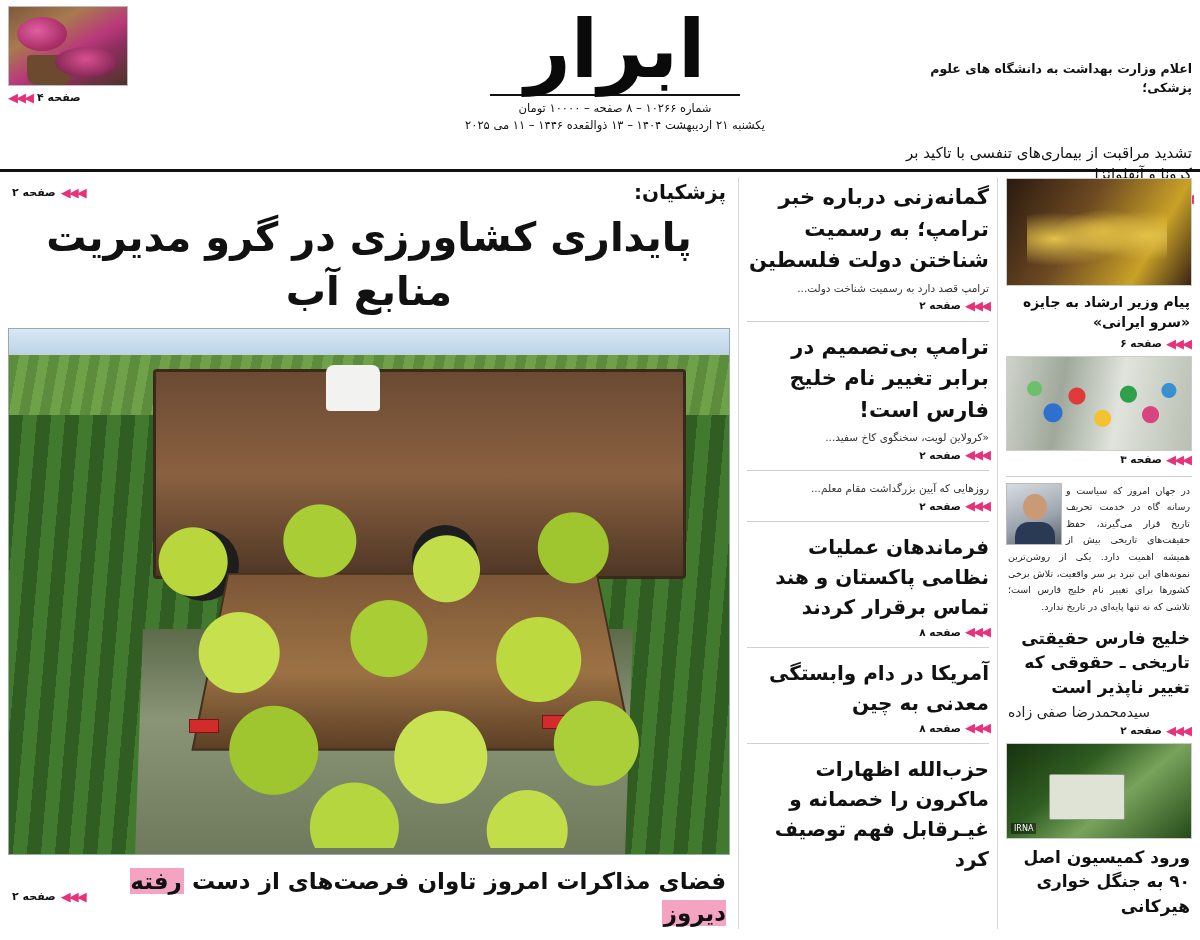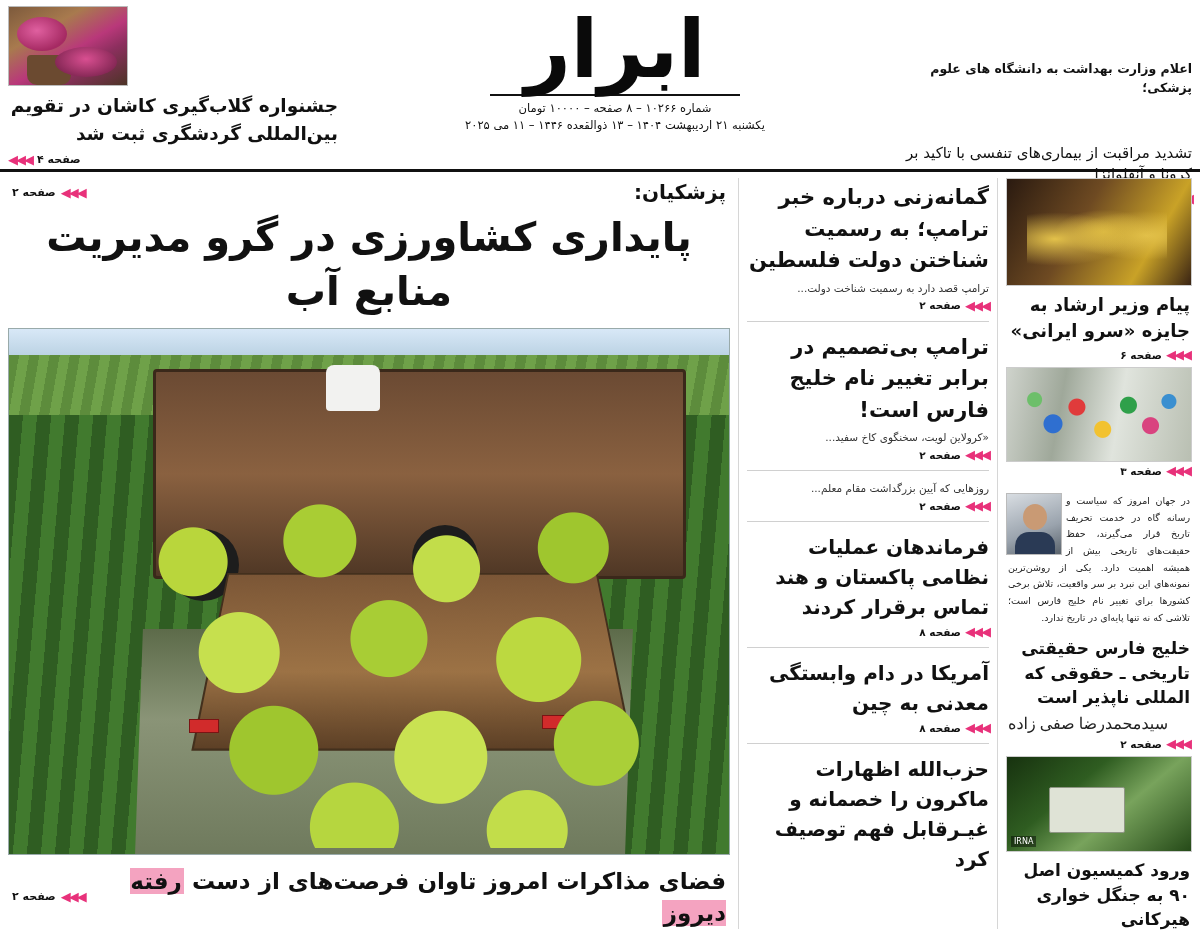--- a/index.html
+++ b/index.html
@@ -135,30 +135,30 @@
   .portrait:after{
     content:""; position:absolute; left:16px; top:10px; width:24px; height:26px;
     background:#c99a74; border-radius:50%;
   }
   .portrait:before{
     content:""; position:absolute; left:8px; bottom:0; width:40px; height:22px;
     background:#2a3a55; border-radius:14px 14px 0 0;
   }
 
   .rail-head {
-    font-size: 18px; font-weight: bold; line-height: 1.45;
+    font-size: 14px; font-weight: bold; line-height: 1.45;
     text-align: right; padding: 6px 2px 2px 2px;
   }
   .rail-head.sm { font-size: 17px; }
   .rail-page {
     display:flex; align-items:center; gap:4px; justify-content:flex-start;
     font-size: 10.5px; font-weight: bold; padding: 2px 2px 6px 2px;
   }
   .rail-byline {
-    font-size: 16px; text-align: left; color:#222; padding: 2px; font-family: Liberation Serif, serif;
+    font-size: 14px; text-align: left; color:#222; padding: 2px;
   }
   .rail-body {
     font-size: 9.5px; line-height: 1.75; text-align: justify; color:#222;
     padding: 2px 2px 4px 2px;
   }
   .hr-thin { height:1px; background:#cfcfcf; margin: 4px 0; }
 
   
   .col-mid {
     width: 260px; display:flex; flex-direction: column;
@@ -288,21 +288,20 @@
       <div class="issue-line">شماره ۱۰۲۶۶ – ۸ صفحه – ۱۰۰۰۰ تومان</div>
       <div class="date-line">یکشنبه ۲۱ اردیبهشت ۱۴۰۴ – ۱۳ ذوالقعده ۱۴۴۶ – ۱۱ می ۲۰۲۵</div>
     </div>
 
     <div class="mh-left">
       <div class="mh-photo">
         <div class="pot"></div>
           <div class="blob1"></div>
           <div class="blob2"></div>
       </div>
-      <div class="mh-left-head">جشنواره گلاب‌گیری کاشان در تقویم بین‌المللی گردشگری ثبت شد</div>
       <div class="mh-left-page">
         <span>صفحه ۴</span>
         <span class="arrows">◀◀◀</span>
       </div>
     </div>
 
   </div>
 
   <div class="content">
 
@@ -323,21 +322,21 @@
           <span class="arrows">◀◀◀</span>
           <span>صفحه ۳</span>
         </div>
       </div>
 
       <div class="hr-thin"></div>
 
       <div>
         <div class="portrait"></div>
         <div class="rail-body">در جهان امروز که سیاست و رسانه گاه در خدمت تحریف تاریخ قرار می‌گیرند، حفظ حقیقت‌های تاریخی بیش از همیشه اهمیت دارد. یکی از روشن‌ترین نمونه‌های این نبرد بر سر واقعیت، تلاش برخی کشورها برای تغییر نام خلیج فارس است؛ تلاشی که نه تنها پایه‌ای در تاریخ ندارد.</div>
-        <div class="rail-head sm">خلیج فارس حقیقتی تاریخی ـ حقوقی که المللی ناپذیر است</div>
+        <div class="rail-head sm">خلیج فارس حقیقتی تاریخی ـ حقوقی که تغییر ناپذیر است</div>
         <div class="rail-byline">سیدمحمدرضا صفی زاده</div>
         <div class="rail-page">
           <span class="arrows">◀◀◀</span>
           <span>صفحه ۲</span>
         </div>
       </div>
 
       <div>
         <div class="rail-photo rp3">
           <span class="irna">IRNA</span>

